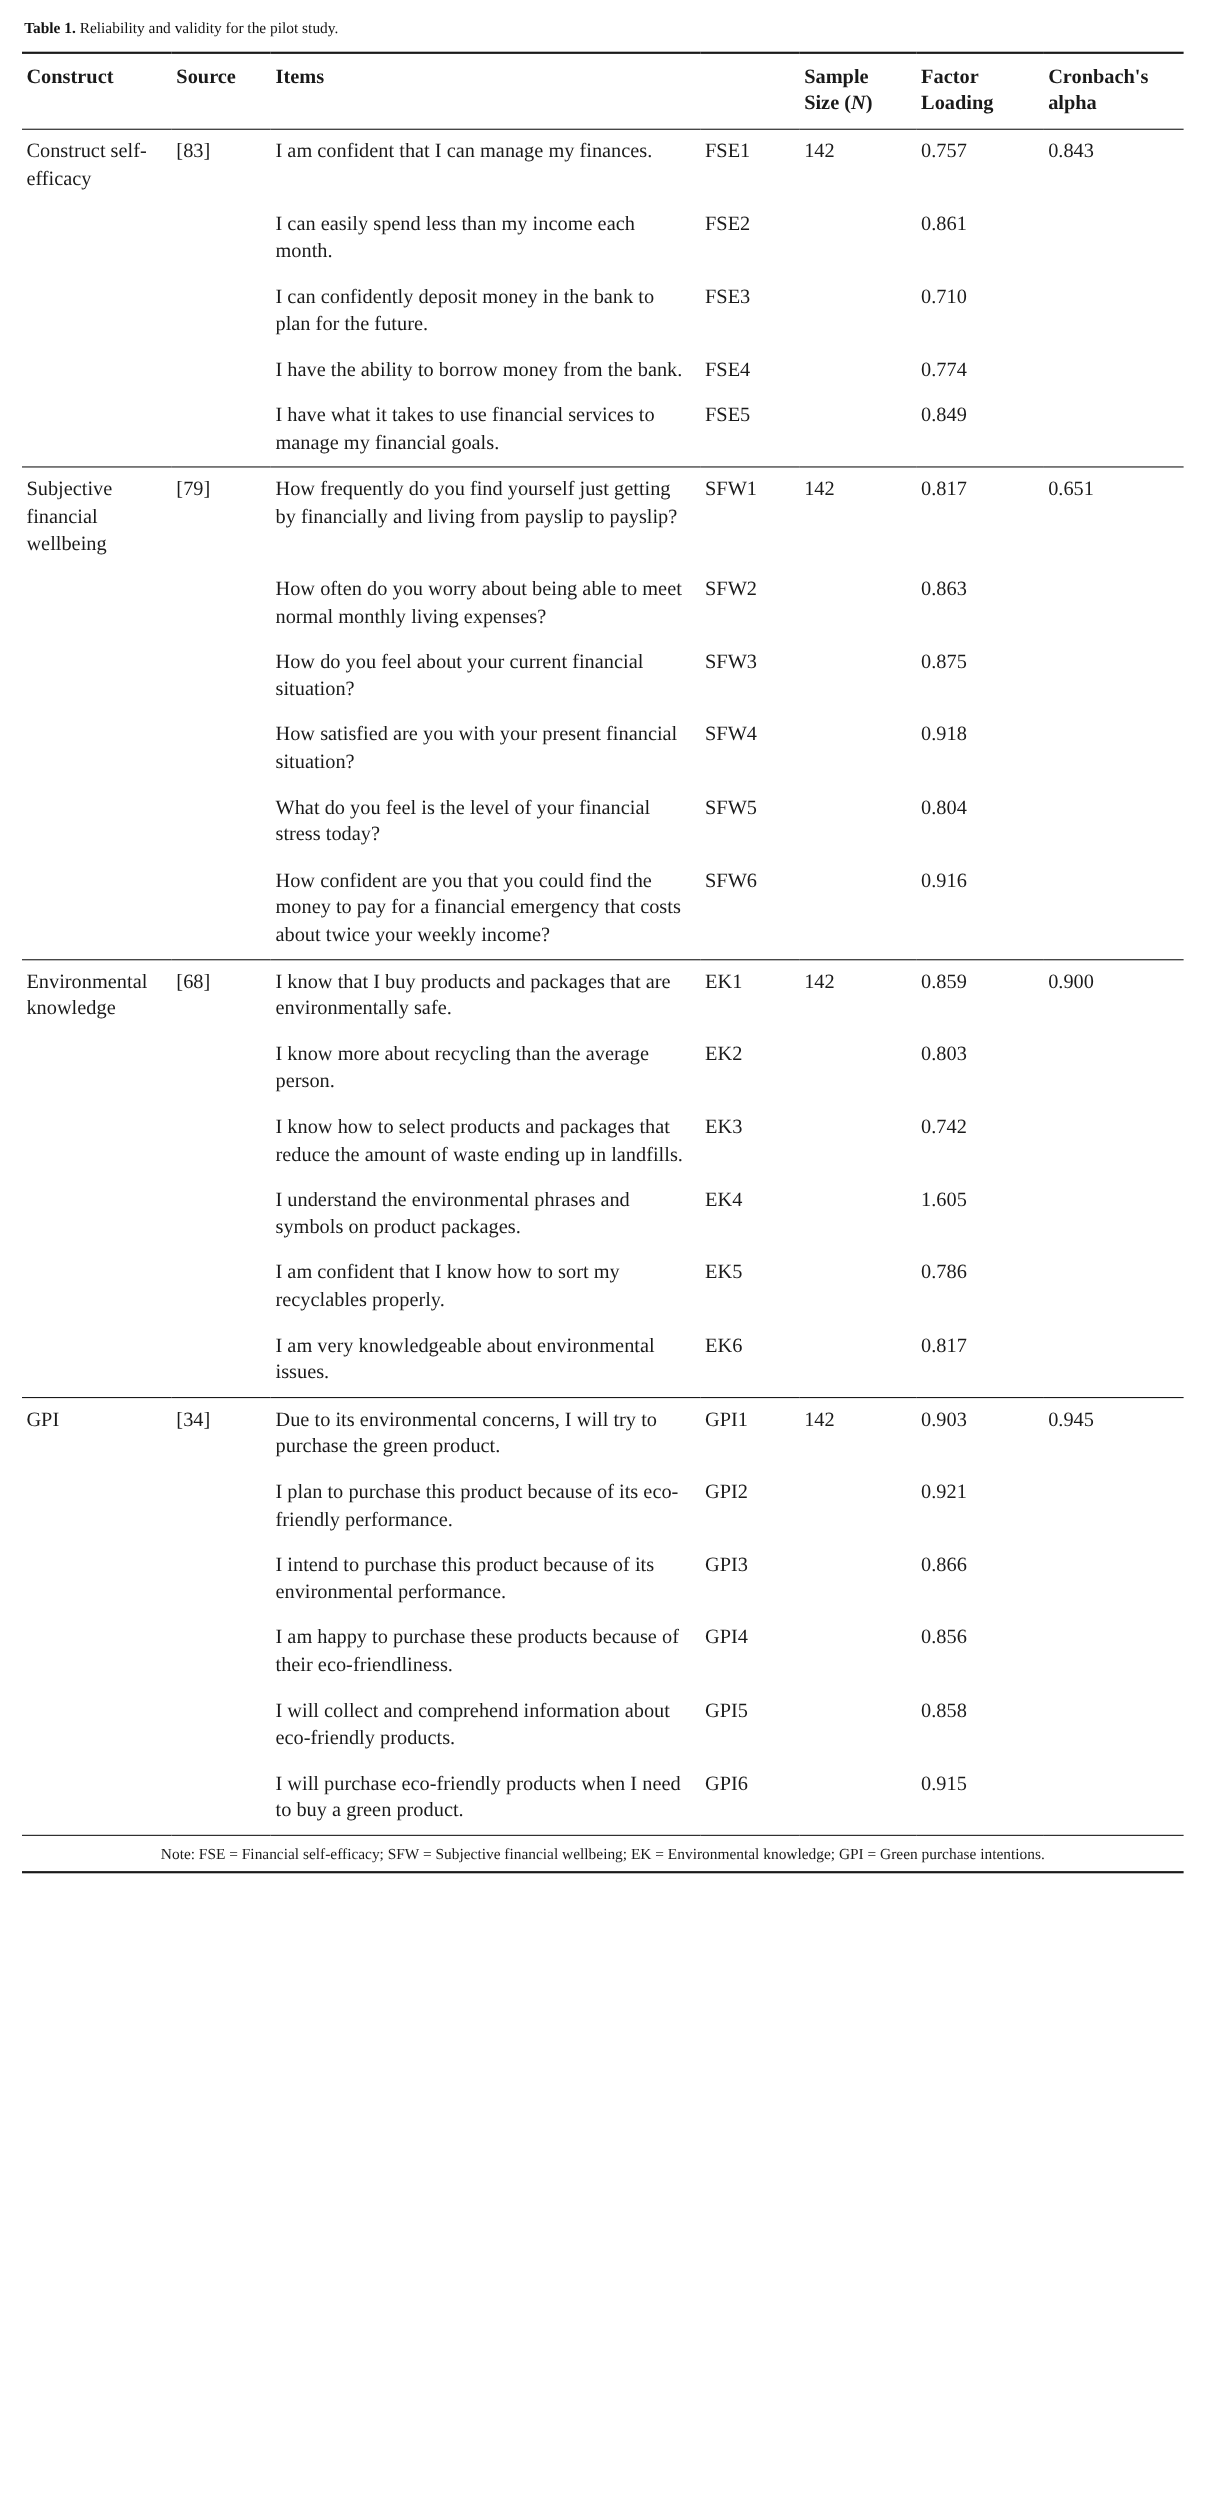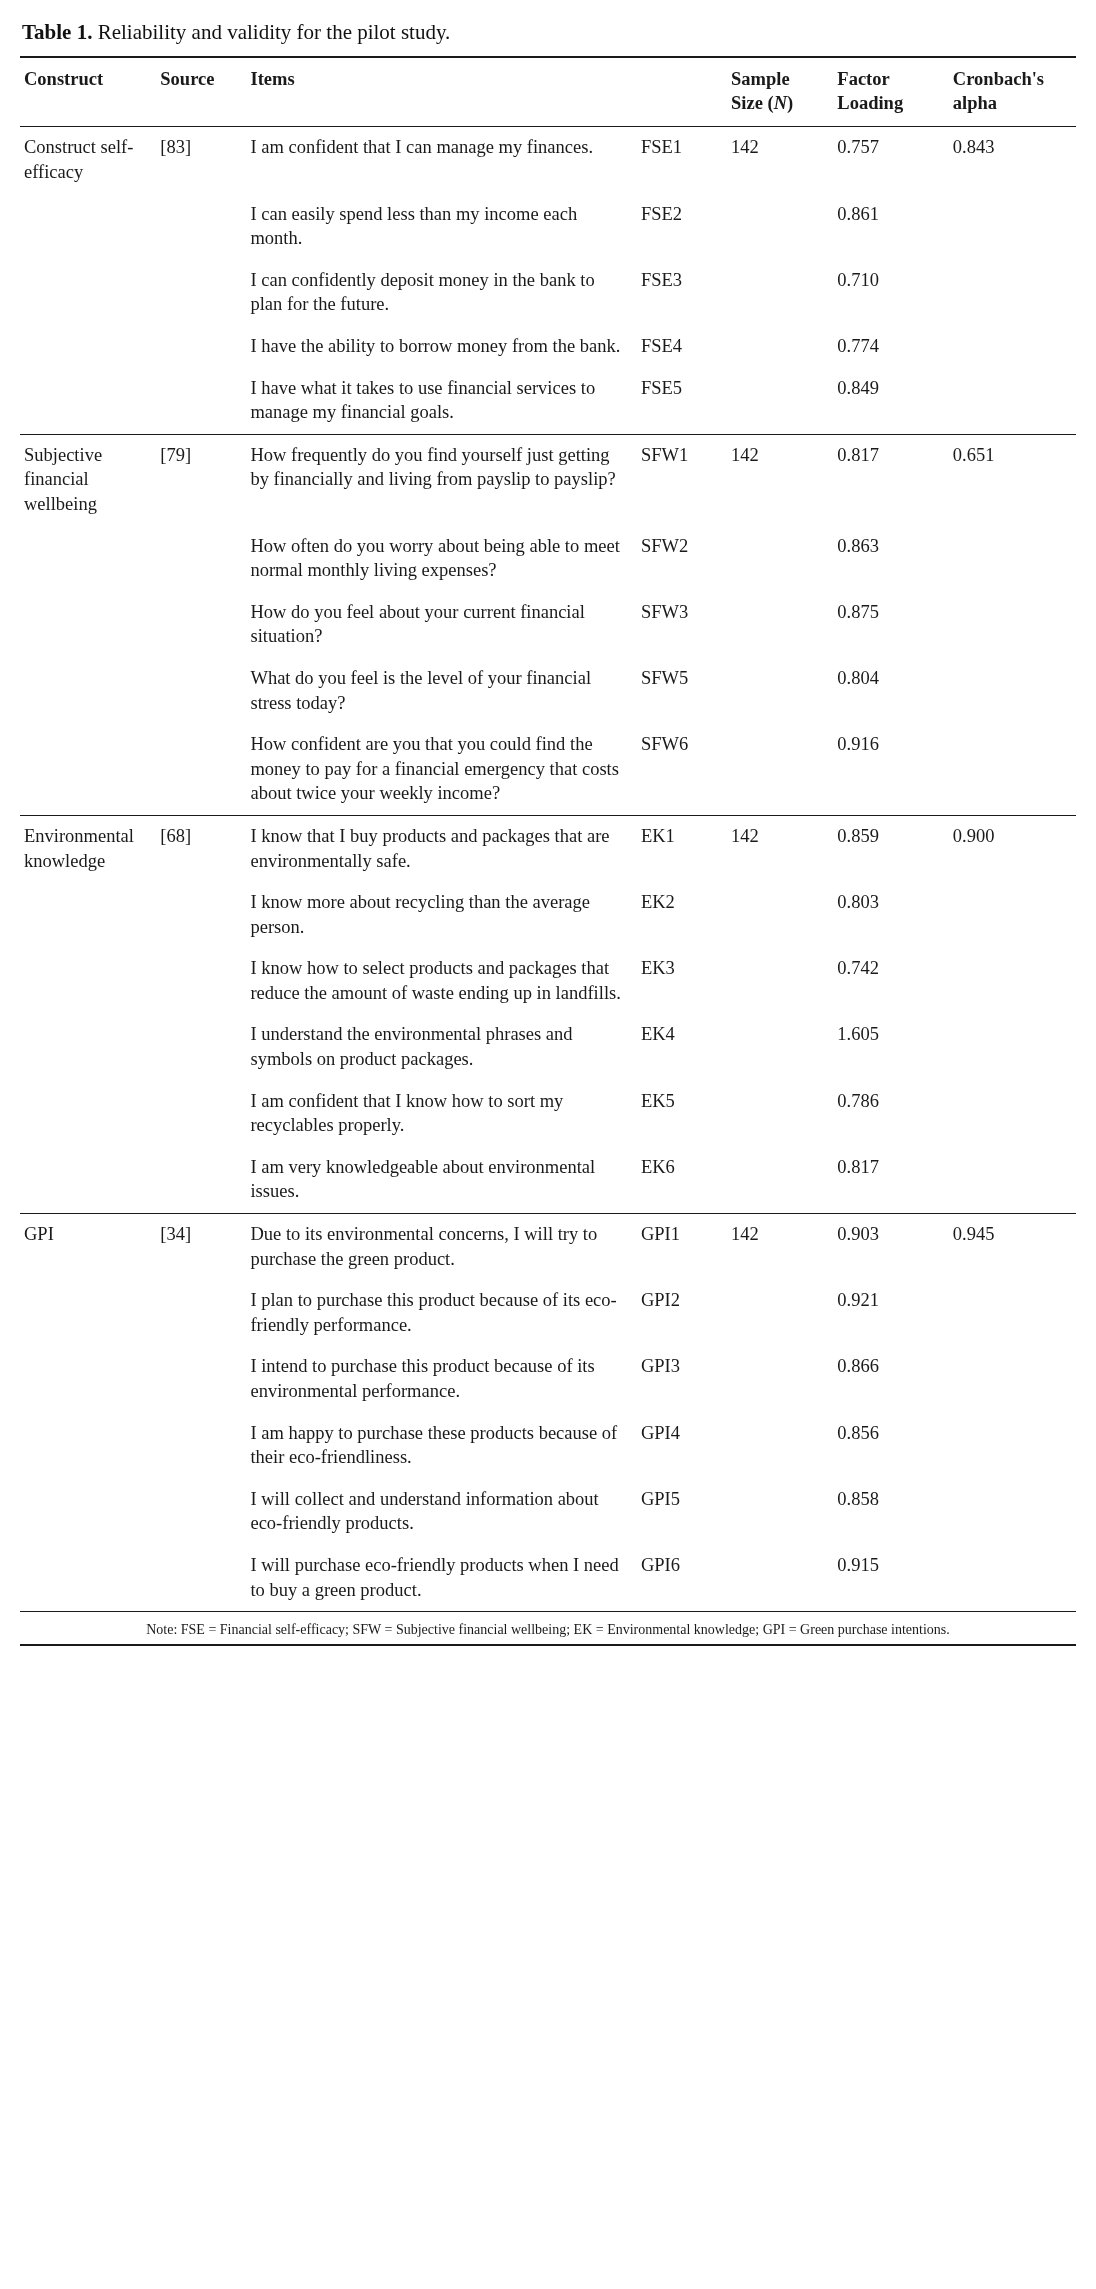--- a/index.html
+++ b/index.html
@@ -12,21 +12,21 @@
     color: #1a1a1a;
   }
   .page {
     width: 1096px;
     min-height: 2289px;
     box-sizing: border-box;
     padding: 18px 20px 10px 20px;
     background: #ffffff;
   }
   .caption {
-    font-size: 21px;
+    font-size: 14px;
     line-height: 1.35;
     margin: 0 0 10px 2px;
     color: #111111;
   }
   .caption .cap-label {
     font-weight: bold;
   }
   table.tbl {
     width: 100%;
     border-collapse: collapse;
@@ -188,20 +188,29 @@
           <td></td>
           <td>How do you feel about your current financial situation?</td>
           <td>SFW3</td>
           <td class="nowrapnum"></td>
           <td class="nowrapnum">0.875</td>
           <td class="nowrapnum"></td>
         </tr>
         <tr>
           <td></td>
           <td></td>
+          <td>How satisfied are you with your present financial situation?</td>
+          <td>SFW4</td>
+          <td class="nowrapnum"></td>
+          <td class="nowrapnum">0.918</td>
+          <td class="nowrapnum"></td>
+        </tr>
+        <tr>
+          <td></td>
+          <td></td>
           <td>What do you feel is the level of your financial stress today?</td>
           <td>SFW5</td>
           <td class="nowrapnum"></td>
           <td class="nowrapnum">0.804</td>
           <td class="nowrapnum"></td>
         </tr>
         <tr>
           <td></td>
           <td></td>
           <td>How confident are you that you could find the money to pay for a financial emergency that costs about twice your weekly income?</td>
@@ -296,21 +305,21 @@
           <td></td>
           <td>I am happy to purchase these products because of their eco-friendliness.</td>
           <td>GPI4</td>
           <td class="nowrapnum"></td>
           <td class="nowrapnum">0.856</td>
           <td class="nowrapnum"></td>
         </tr>
         <tr>
           <td></td>
           <td></td>
-          <td>I will collect and understand information about eco-friendly products.</td>
+          <td>I will collect and comprehend information about eco-friendly products.</td>
           <td>GPI5</td>
           <td class="nowrapnum"></td>
           <td class="nowrapnum">0.858</td>
           <td class="nowrapnum"></td>
         </tr>
         <tr>
           <td></td>
           <td></td>
           <td>I will purchase eco-friendly products when I need to buy a green product.</td>
           <td>GPI6</td>

